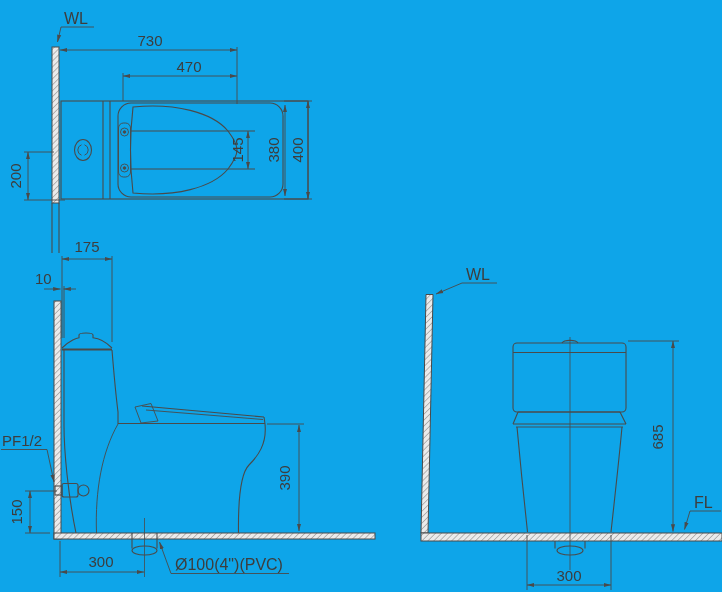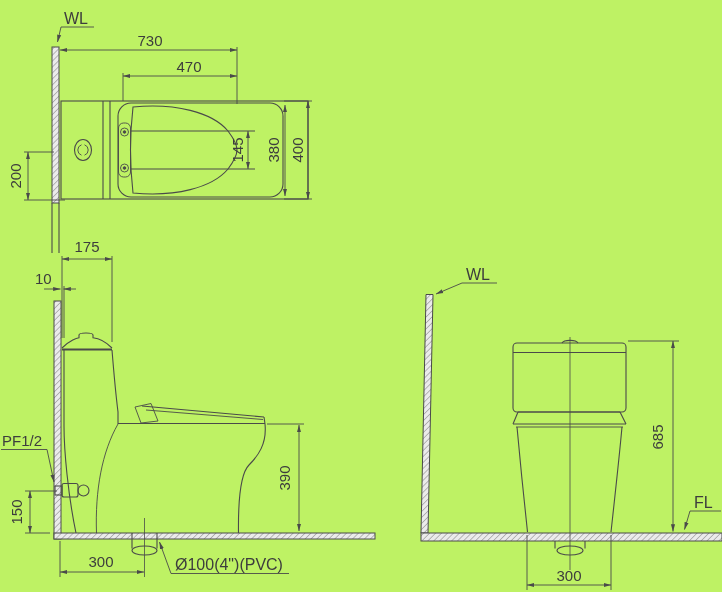--- a/index.html
+++ b/index.html
@@ -1,16 +1,16 @@
 <!DOCTYPE html>
 <html><head>
 <meta charset="utf-8">
 <style>
   html,body{margin:0;padding:0;background:#ffffff;}
-  .stage{position:relative;width:722px;height:592px;background:#bef264;overflow:hidden;text-align:center;}
+  .stage{position:relative;width:722px;height:592px;background:#0ea5e9;overflow:hidden;text-align:center;}
   svg{display:block;}
   .ln{fill:none;stroke-width:1.1;stroke-linecap:butt;}
   .thin{fill:none;stroke-width:0.9;}
   .cl{fill:none;stroke-width:0.8;}
   .thick{fill:none;stroke-width:1.9;}
   text{stroke:none;fill:#3d3d3d;font-family:"Liberation Sans",sans-serif;font-size:15px;}
   .big{font-size:16px;}
   .hatchshape{stroke-width:1;}
 </style>
 </head>

